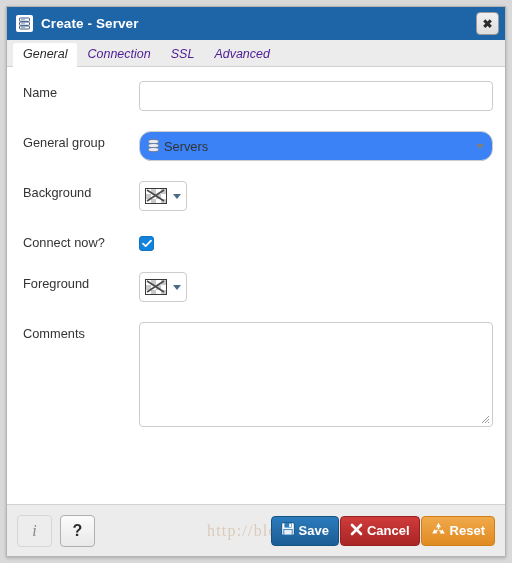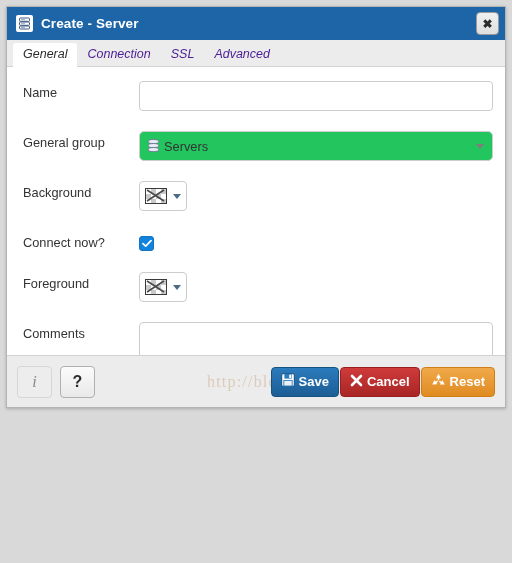--- a/index.html
+++ b/index.html
@@ -13,21 +13,21 @@
     font-family: "Liberation Sans", sans-serif;
     overflow: hidden;
   }
 
   
   .dialog {
     position: absolute;
     left: 6px;
     top: 6px;
     width: 500px;
-    height: 402px;
+    height: 551px;
     background: #ffffff;
     border: 1px solid #b4b4b4;
     box-sizing: border-box;
     display: flex;
     flex-direction: column;
     box-shadow: 0 1px 3px rgba(0,0,0,0.22);
   }
 
   
   .titlebar {
@@ -141,22 +141,22 @@
     outline: none;
     font-family: "Liberation Sans", sans-serif;
   }
 
   
   .select-box {
     position: relative;
     width: 100%;
     height: 30px;
     border: 1px solid #cccccc;
-    border-radius: 5px;
-    background: #22c55e;
+    border-radius: 12px;
+    background: #3b82f6;
     box-sizing: border-box;
     display: flex;
     align-items: center;
     padding: 0 24px 0 7px;
     cursor: pointer;
   }
   .select-icon { margin-right: 4px; display: flex; flex: 0 0 auto; }
   .select-value { font-size: 12.8px; color: #333333; }
   .caret {
     position: absolute;

